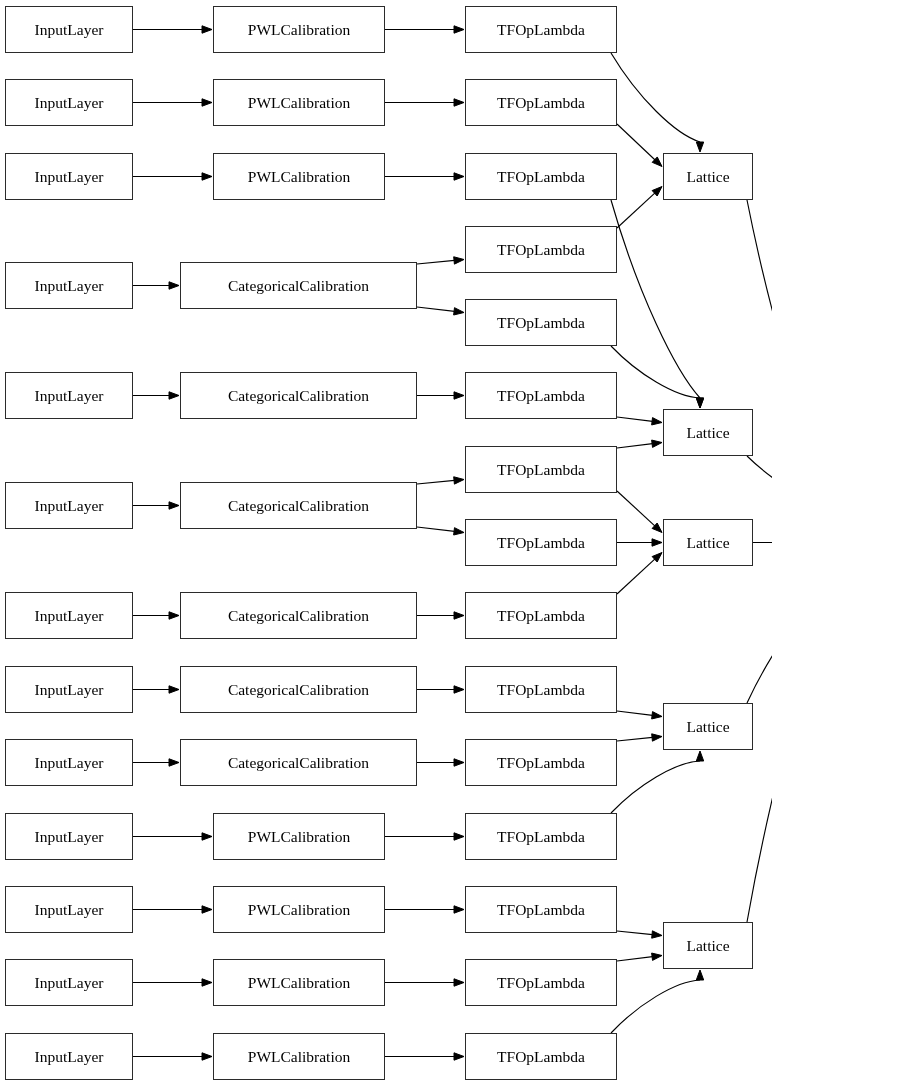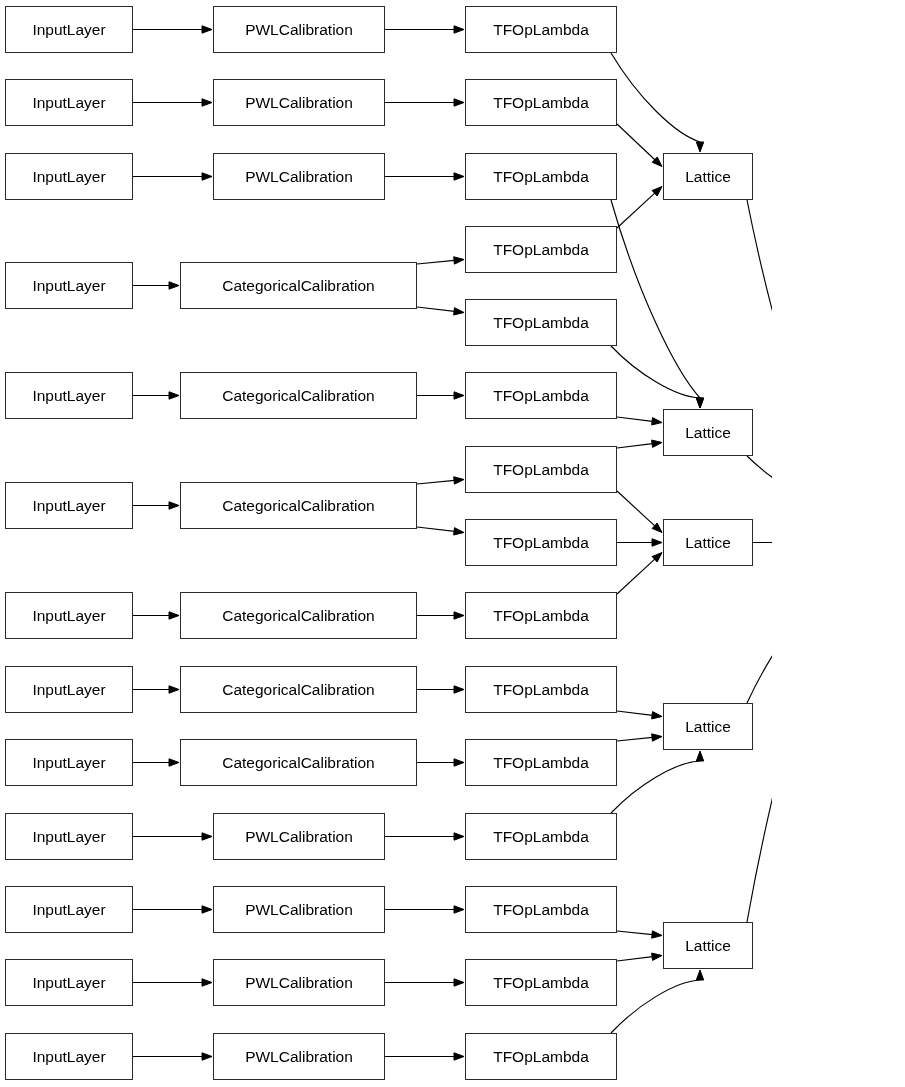--- a/index.html
+++ b/index.html
@@ -1,17 +1,17 @@
 <!DOCTYPE html>
 <html><head>
 <meta charset="utf-8">
 <style>
   html,body{margin:0;padding:0;background:#ffffff;}
   #stage{position:relative;width:772px;height:1087px;background:#ffffff;
-         font-family:Liberation Sans, sans-serif;overflow:hidden;}
+         font-family:Liberation Serif, serif;overflow:hidden;}
   .node{position:absolute;box-sizing:border-box;border:1px solid #2b2b2b;
         background:#ffffff;display:flex;align-items:center;justify-content:center;
         font-size:15.5px;color:#000000;white-space:nowrap;line-height:1;}
   #edges{position:absolute;left:0;top:0;width:905px;height:1087px;
          pointer-events:none;}
   #edges path{fill:none;stroke:#000000;stroke-width:1.15;}
   #edges polygon{fill:#000000;stroke:#000000;stroke-width:1;}
 </style>
 </head>
 <body>

